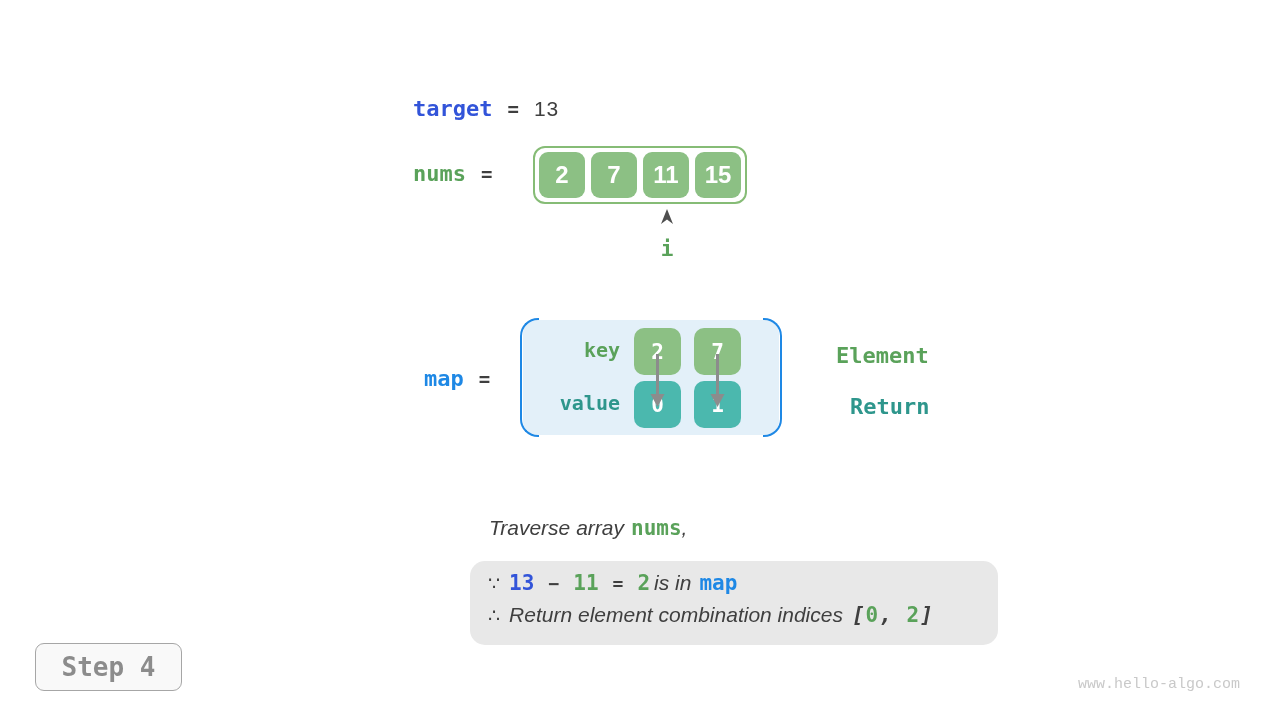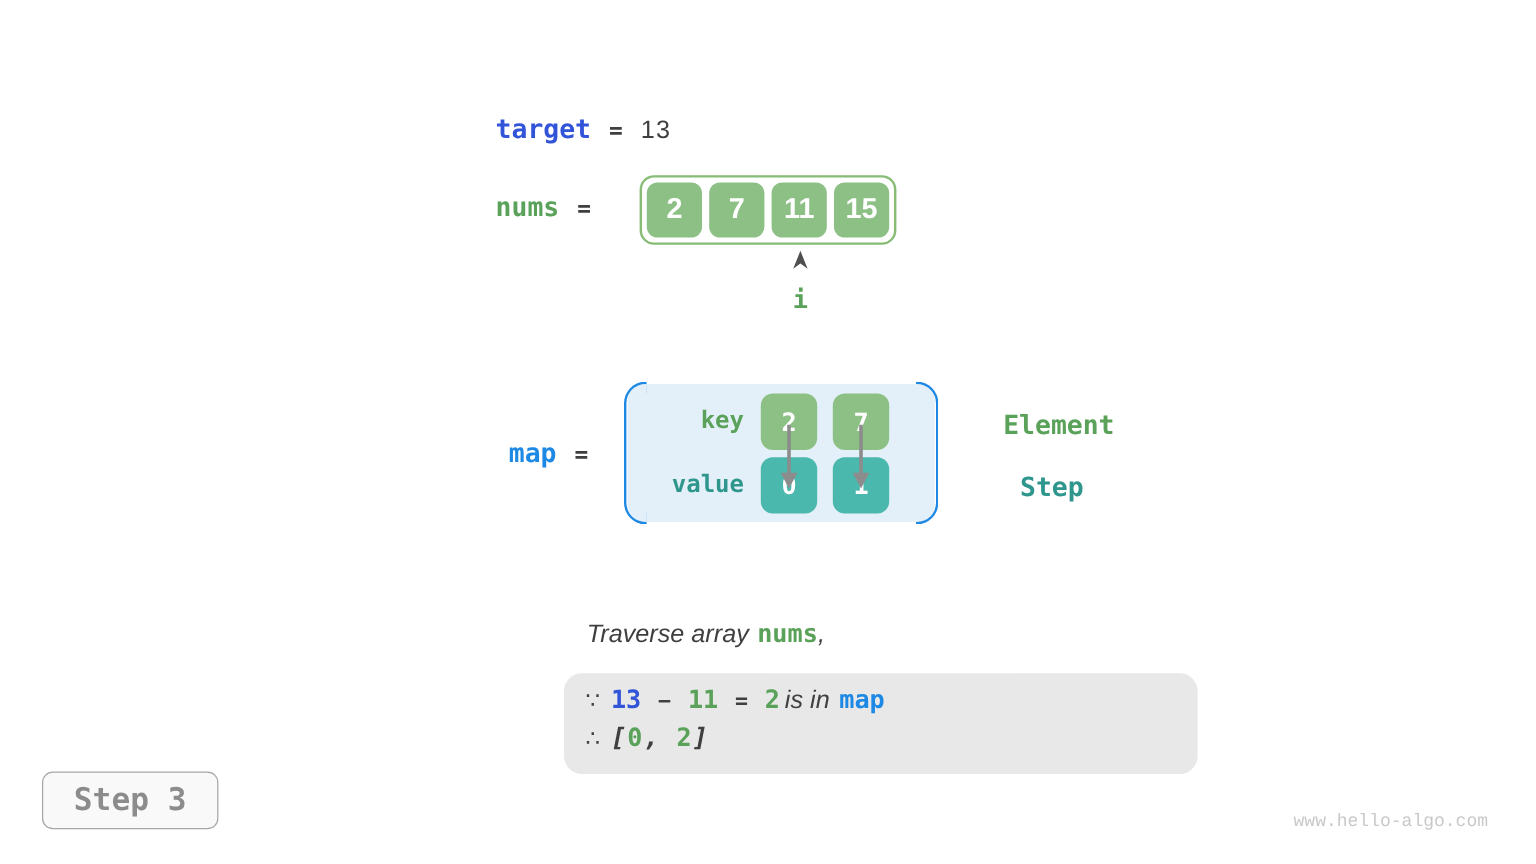--- a/index.html
+++ b/index.html
@@ -176,42 +176,43 @@
       <polygon points="130.5,76 144.5,76 137.5,89" stroke="none"></polygon>
     </g>
     <g stroke="#8c8c8c" fill="#8c8c8c">
       <line x1="197.5" y1="36" x2="197.5" y2="77" stroke-width="3"></line>
       <polygon points="190.5,76 204.5,76 197.5,89" stroke="none"></polygon>
     </g>
   </svg>
 </div>
 
 <span class="abs mono green element-label">Element</span>
-<span class="abs mono teal index-label">Step</span>
+<span class="abs mono teal index-label">Return</span>
 
 <div class="abs baseline-row caption">
   <span class="ink">Traverse array</span>
   <span class="mono green code">nums</span>
   <span class="ink">,</span>
 </div>
 
 <div class="abs panel">
   <div class="panel-line">
     <span class="sym">∵</span>
     <span class="tok first mono royal">13</span>
     <span class="tok op">−</span>
     <span class="tok mono green">11</span>
     <span class="tok op">=</span>
     <span class="tok mono green">2</span>
     <span class="plainbit ink">is in</span>
     <span class="codebit mono azure">map</span>
   </div>
   <div class="panel-line">
     <span class="sym">∴</span>
+    <span class="tok first ink">Return element combination indices</span>
     <span class="bracket-group"><span class="ink">[</span><span class="green">0</span><span class="ink">,</span><span> </span><span class="green">2</span><span class="ink">]</span></span>
   </div>
 </div>
 
 <div class="abs step-badge">
-  <span>Step 3</span>
+  <span>Step 4</span>
 </div>
 
 <div class="abs watermark">www.hello-algo.com</div>
 
 </body></html>

